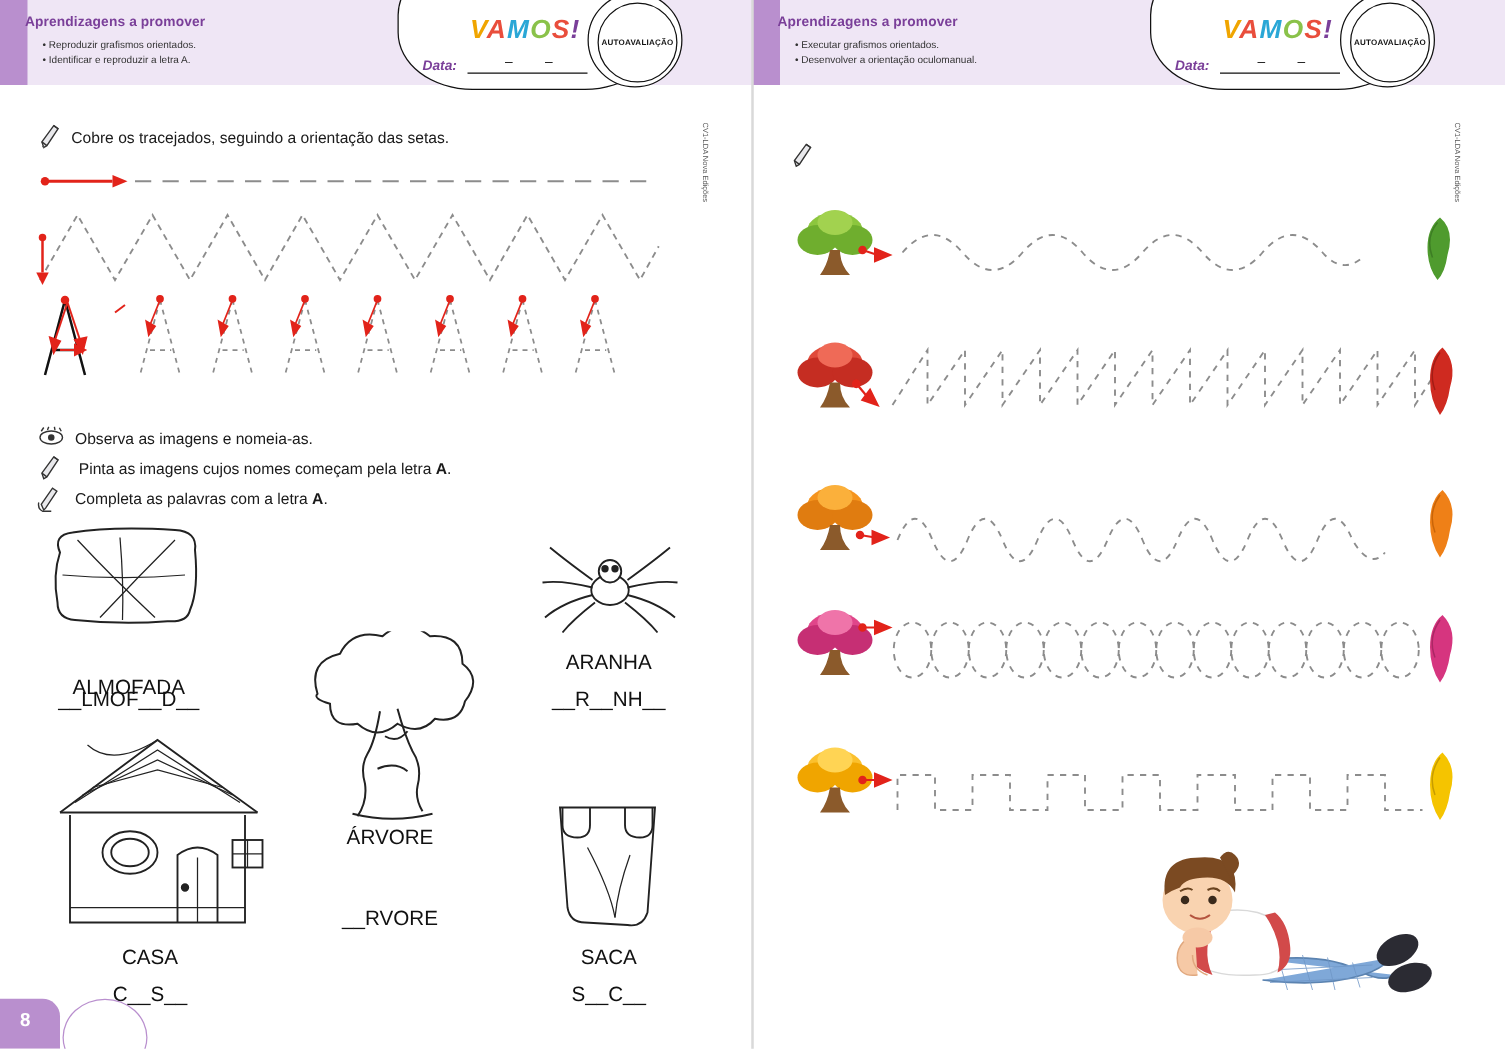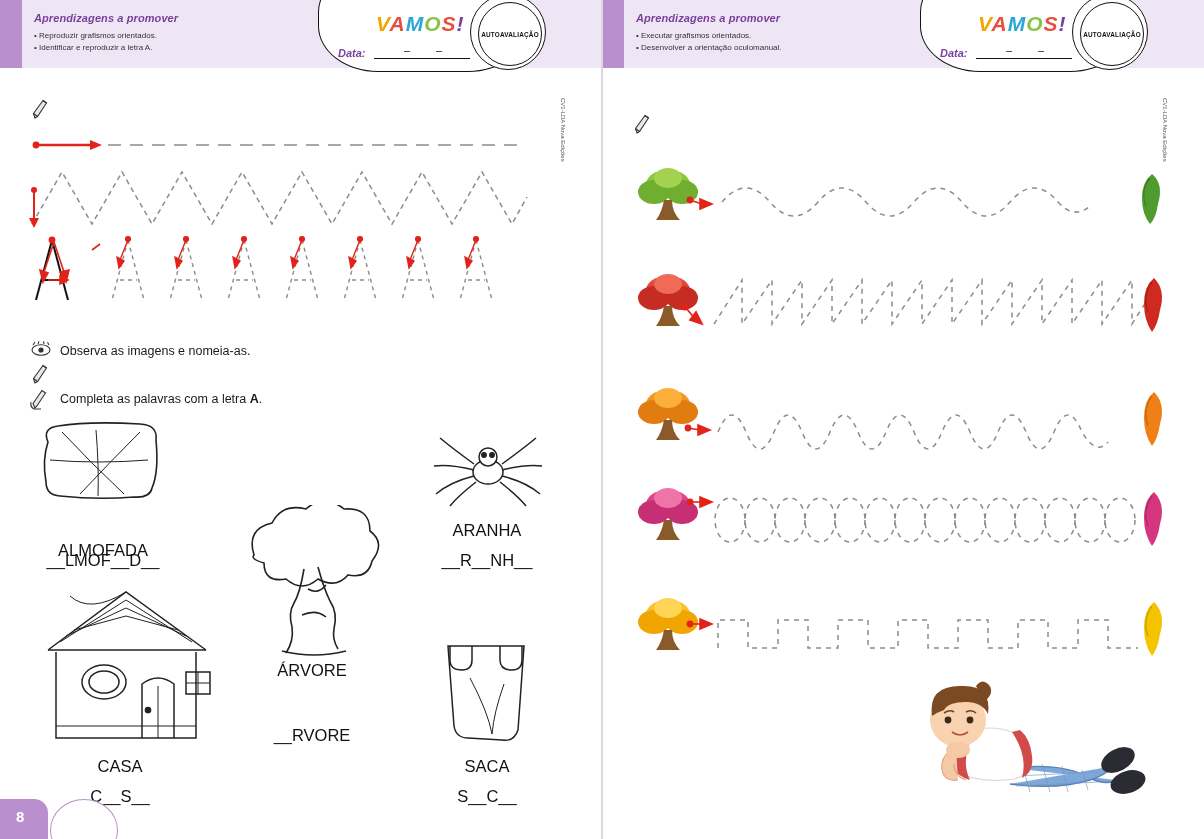--- a/index.html
+++ b/index.html
@@ -19,22 +19,22 @@
     position:absolute;left:601px;top:0;width:2px;height:839px;background:#d9d9d9;z-index:30;
   }
   
   .hdr{
     position:absolute;left:0;top:0;width:100%;height:68px;background:#efe6f5;
   }
   .hdr .tab{
     position:absolute;left:0;top:0;width:22px;height:68px;background:#b98fce;
   }
   .hdr-title{
-    position:absolute;left:34px;top:12px;
-    font-size:11px;font-weight:bold;color:#7a3f99;letter-spacing:.1px;font-style:italic;
+    position:absolute;left:20px;top:12px;
+    font-size:11px;font-weight:bold;color:#7a3f99;letter-spacing:.1px;
   }
   .hdr-list{
     position:absolute;left:34px;top:30px;font-size:8px;color:#333;line-height:12px;
   }
   .hdr-list div:before{content:"• ";}
   
   .cloud{
     position:absolute;top:-36px;height:104px;background:#fff;
     border:1.5px solid #111;border-radius:60px/46px;
   }
@@ -126,20 +126,21 @@
   <div class="pencil" style="left:31px;top:98px;">
     <svg width="20" height="22" viewBox="0 0 20 22">
       <g stroke="#333" stroke-width="1.1" fill="none">
         <path d="M4 20 L2.5 15.5 L12 2.5 L15.5 5 L6.5 18.5 Z" fill="#e9e9ec"></path>
         <path d="M12 2.5 L15.5 5"></path>
         <path d="M2.5 15.5 L6.5 18.5"></path>
         <path d="M3 18.8 L4.5 20.4" stroke="#555"></path>
       </g>
     </svg>
   </div>
+  <div class="instr" style="left:57px;top:103px;">Cobre os tracejados, seguindo a orientação das setas.</div>
 
   <svg style="position:absolute;left:22px;top:132px;" width="520" height="190">
 
     <line x1="14" y1="13" x2="68" y2="13" stroke="#e2231a" stroke-width="2.4"></line>
     <polygon points="68,8 80,13 68,18" fill="#e2231a"></polygon>
     <circle cx="14" cy="13" r="3.4" fill="#e2231a"></circle>
     <line x1="86" y1="13" x2="500" y2="13" stroke="#8c8c8c" stroke-width="1.6" stroke-dasharray="13,9"></line>
 
     <g stroke="#8c8c8c" stroke-width="1.5" fill="none" stroke-dasharray="5,4">
       <polyline points="10,92 40,40 70,92 100,40 130,92 160,40 190,92 220,40 250,92 280,40 310,92 340,40 370,92 400,40 430,92 460,40 490,92 505,65"></polyline>
@@ -246,20 +247,21 @@
 
   <div class="pencil" style="left:31px;top:363px;">
     <svg width="20" height="22" viewBox="0 0 20 22">
       <g stroke="#333" stroke-width="1.1" fill="none">
         <path d="M4 20 L2.5 15.5 L12 2.5 L15.5 5 L6.5 18.5 Z" fill="#e9e9ec"></path>
         <path d="M12 2.5 L15.5 5"></path>
           <path d="M2.5 15.5 L6.5 18.5"></path>
       </g>
     </svg>
   </div>
+  <div class="instr" style="left:63px;top:368px;"><span>Pinta as imagens cujos nomes começam pela letra </span><b>A</b><span>.</span></div>
 
   <div class="pencil" style="left:29px;top:388px;">
     <svg width="26" height="22" viewBox="0 0 26 22">
       <g stroke="#333" stroke-width="1.1" fill="none">
         <path d="M6 20 L4 15.5 L13 2.5 L16.5 5 L7.5 18.5 Z" fill="#e9e9ec"></path>
         <path d="M2 14 q-1 5 3 7 h7" stroke="#333"></path>
       </g>
     </svg>
   </div>
   <div class="instr" style="left:60px;top:392px;"><span>Completa as palavras com a letra </span><b>A</b><span>.</span></div>

